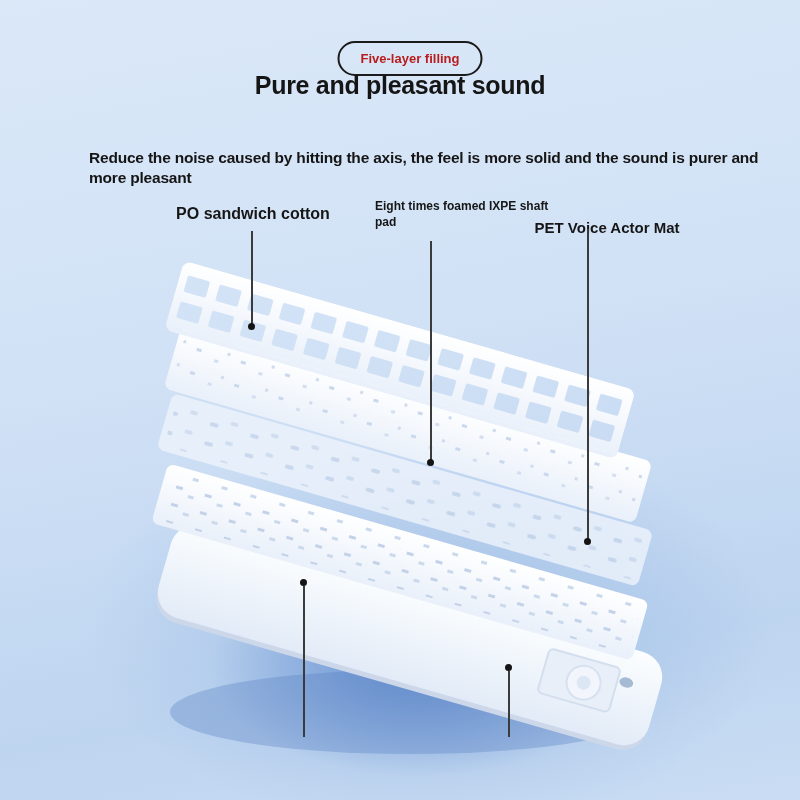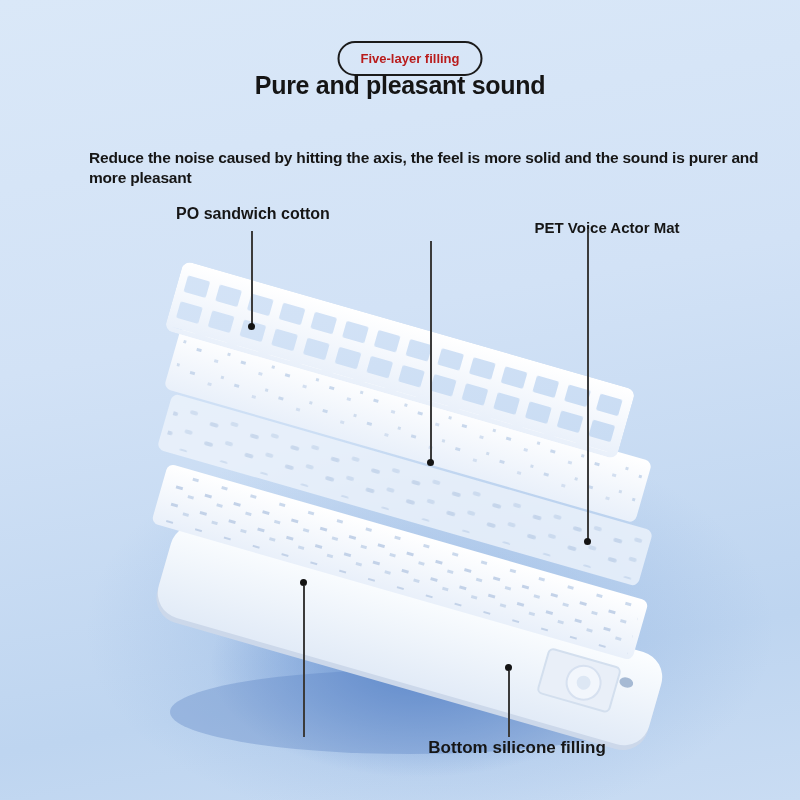--- a/index.html
+++ b/index.html
@@ -117,27 +117,27 @@
 
     <g transform="translate(310,110) rotate(16)">
       <rect x="-235" y="-36" width="470" height="72" rx="8" fill="url(#gPlate)" mask="url(#mHoles)"></rect>
     </g>
   </svg>
 
   <div class="ann-label" id="lab1">PO sandwich cotton</div>
   <div class="leader" id="line1"></div>
   <div class="dot" id="dot1"></div>
 
+  <div class="ann-label" id="lab2">Eight times foamed IXPE shaft pad</div>
   <div class="leader" id="line2"></div>
   <div class="dot" id="dot2"></div>
 
   <div class="ann-label" id="lab3">PET Voice Actor Mat</div>
   <div class="leader" id="line3"></div>
   <div class="dot" id="dot3"></div>
 
   <div class="leader" id="line4"></div>
   <div class="dot" id="dot4"></div>
 
-  <div class="ann-label" id="lab5">Bottom silicone filling</div>
   <div class="leader" id="line5"></div>
   <div class="dot" id="dot5"></div>
 
 </div>
 
 </body></html>

